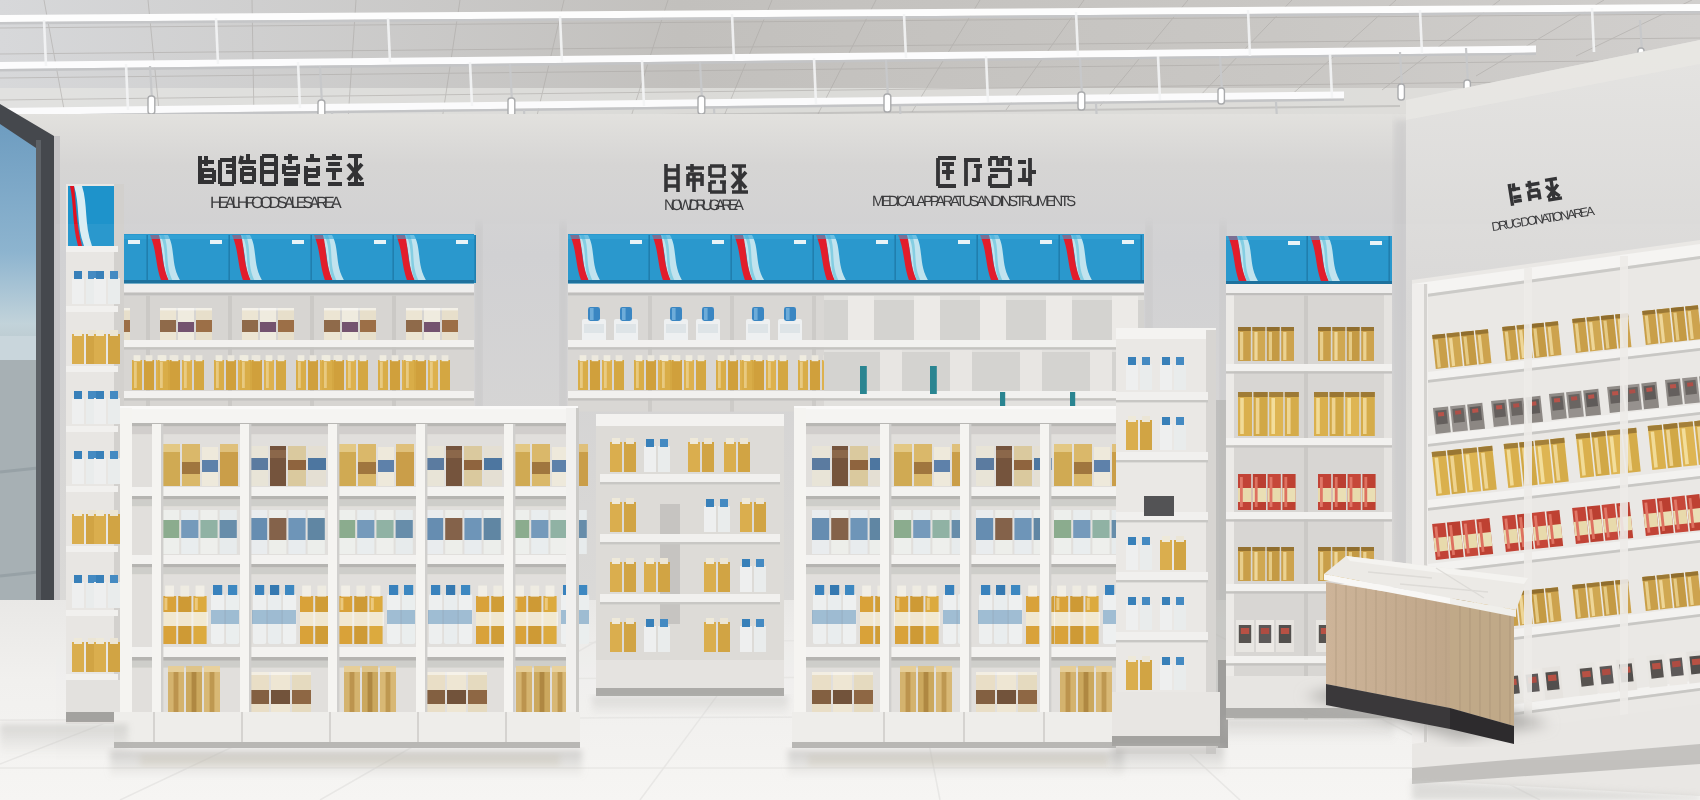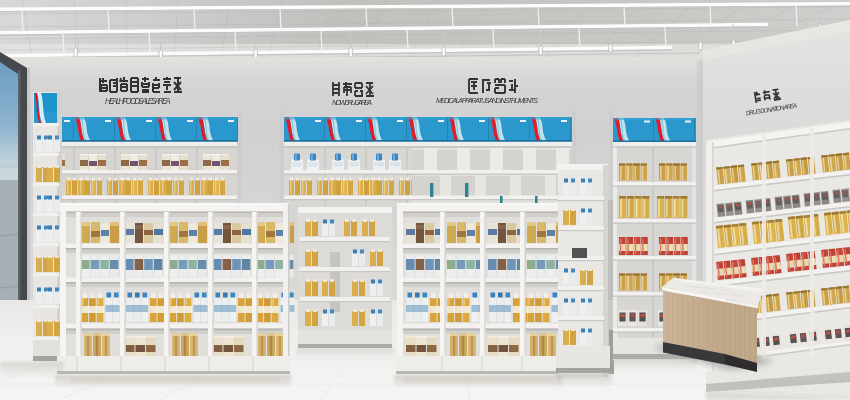--- a/index.html
+++ b/index.html
@@ -1,17 +1,17 @@
 <!DOCTYPE html>
 <html><head>
 <meta charset="utf-8">
 <style>
   html,body{margin:0;padding:0;}
   body{width:850px;height:400px;overflow:hidden;font-family:"Liberation Sans",sans-serif;}
-  #scene{position:relative;width:758px;height:400px;font-style:italic;}
+  #scene{position:relative;width:758px;height:400px;}
   svg{display:block;}
 </style>
 </head>
 <body>
 <div id="scene">
 <svg width="850" height="400" viewBox="0 0 850 400" xmlns="http://www.w3.org/2000/svg">
 <defs>
   <linearGradient id="ceilG" x1="0" y1="0" x2="1" y2="0">
     <stop offset="0" stop-color="#d7d8da"></stop>
     <stop offset="0.4" stop-color="#c2c0bd"></stop>

